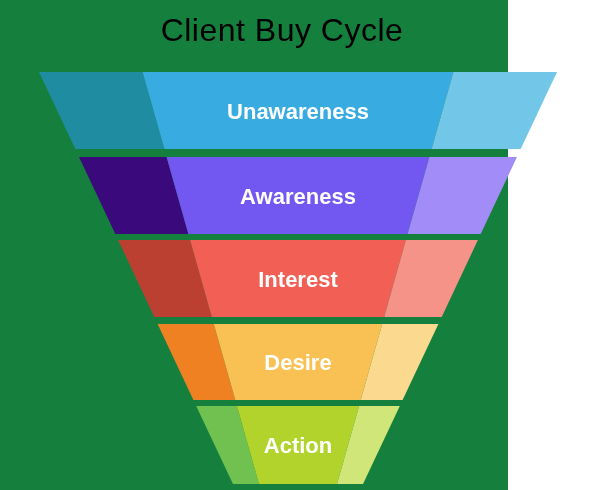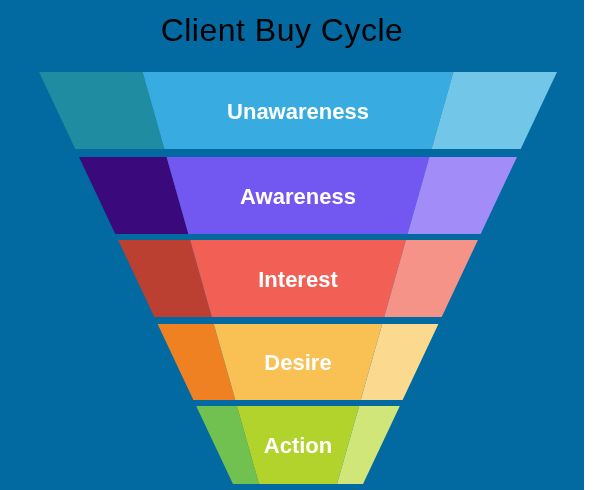--- a/index.html
+++ b/index.html
@@ -6,23 +6,23 @@
     margin: 0;
     padding: 0;
     background: #ffffff;
     width: 600px;
     height: 490px;
     overflow: hidden;
     font-family: "Liberation Sans", sans-serif;
   }
   .canvas {
     position: relative;
-    width: 584px;
+    width: 508px;
     height: 490px;
-    background: #0369a1;
+    background: #15803d;
   }
   .title {
     position: absolute;
     top: 12px;
     left: 0;
     width: 564px; 
     text-align: center;
     font-size: 32px;
     font-weight: 400;
     color: #000000;

